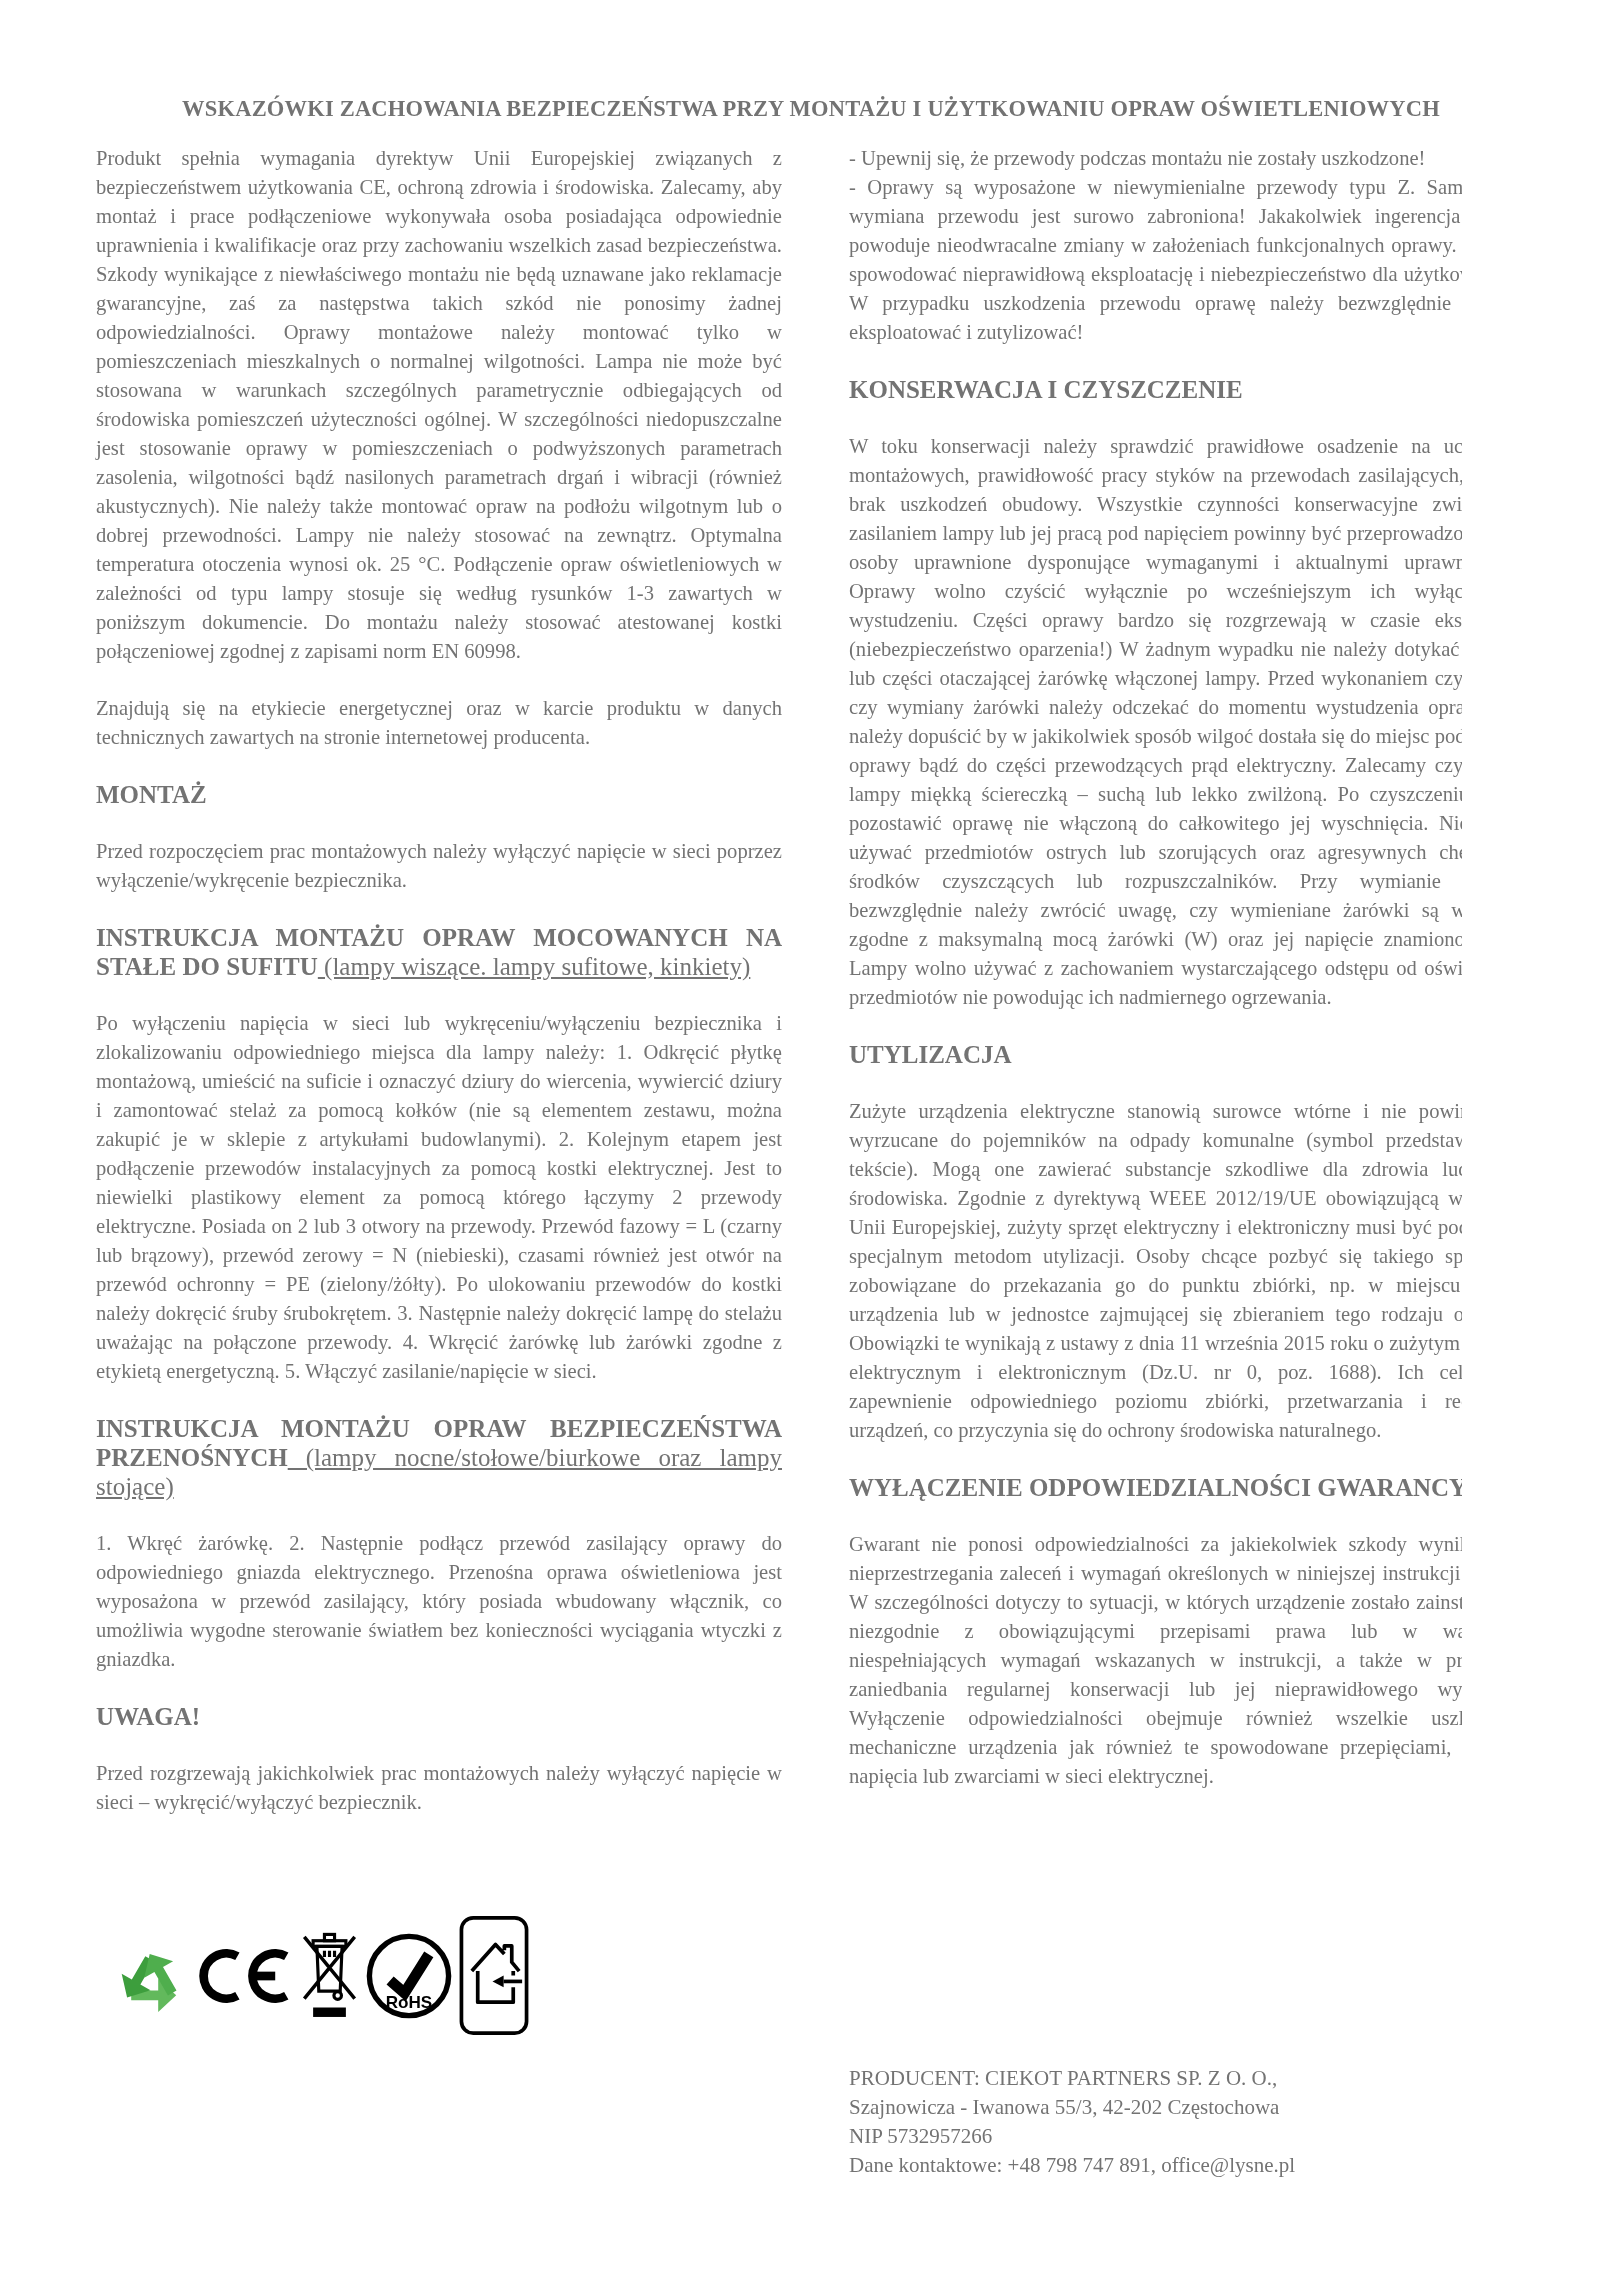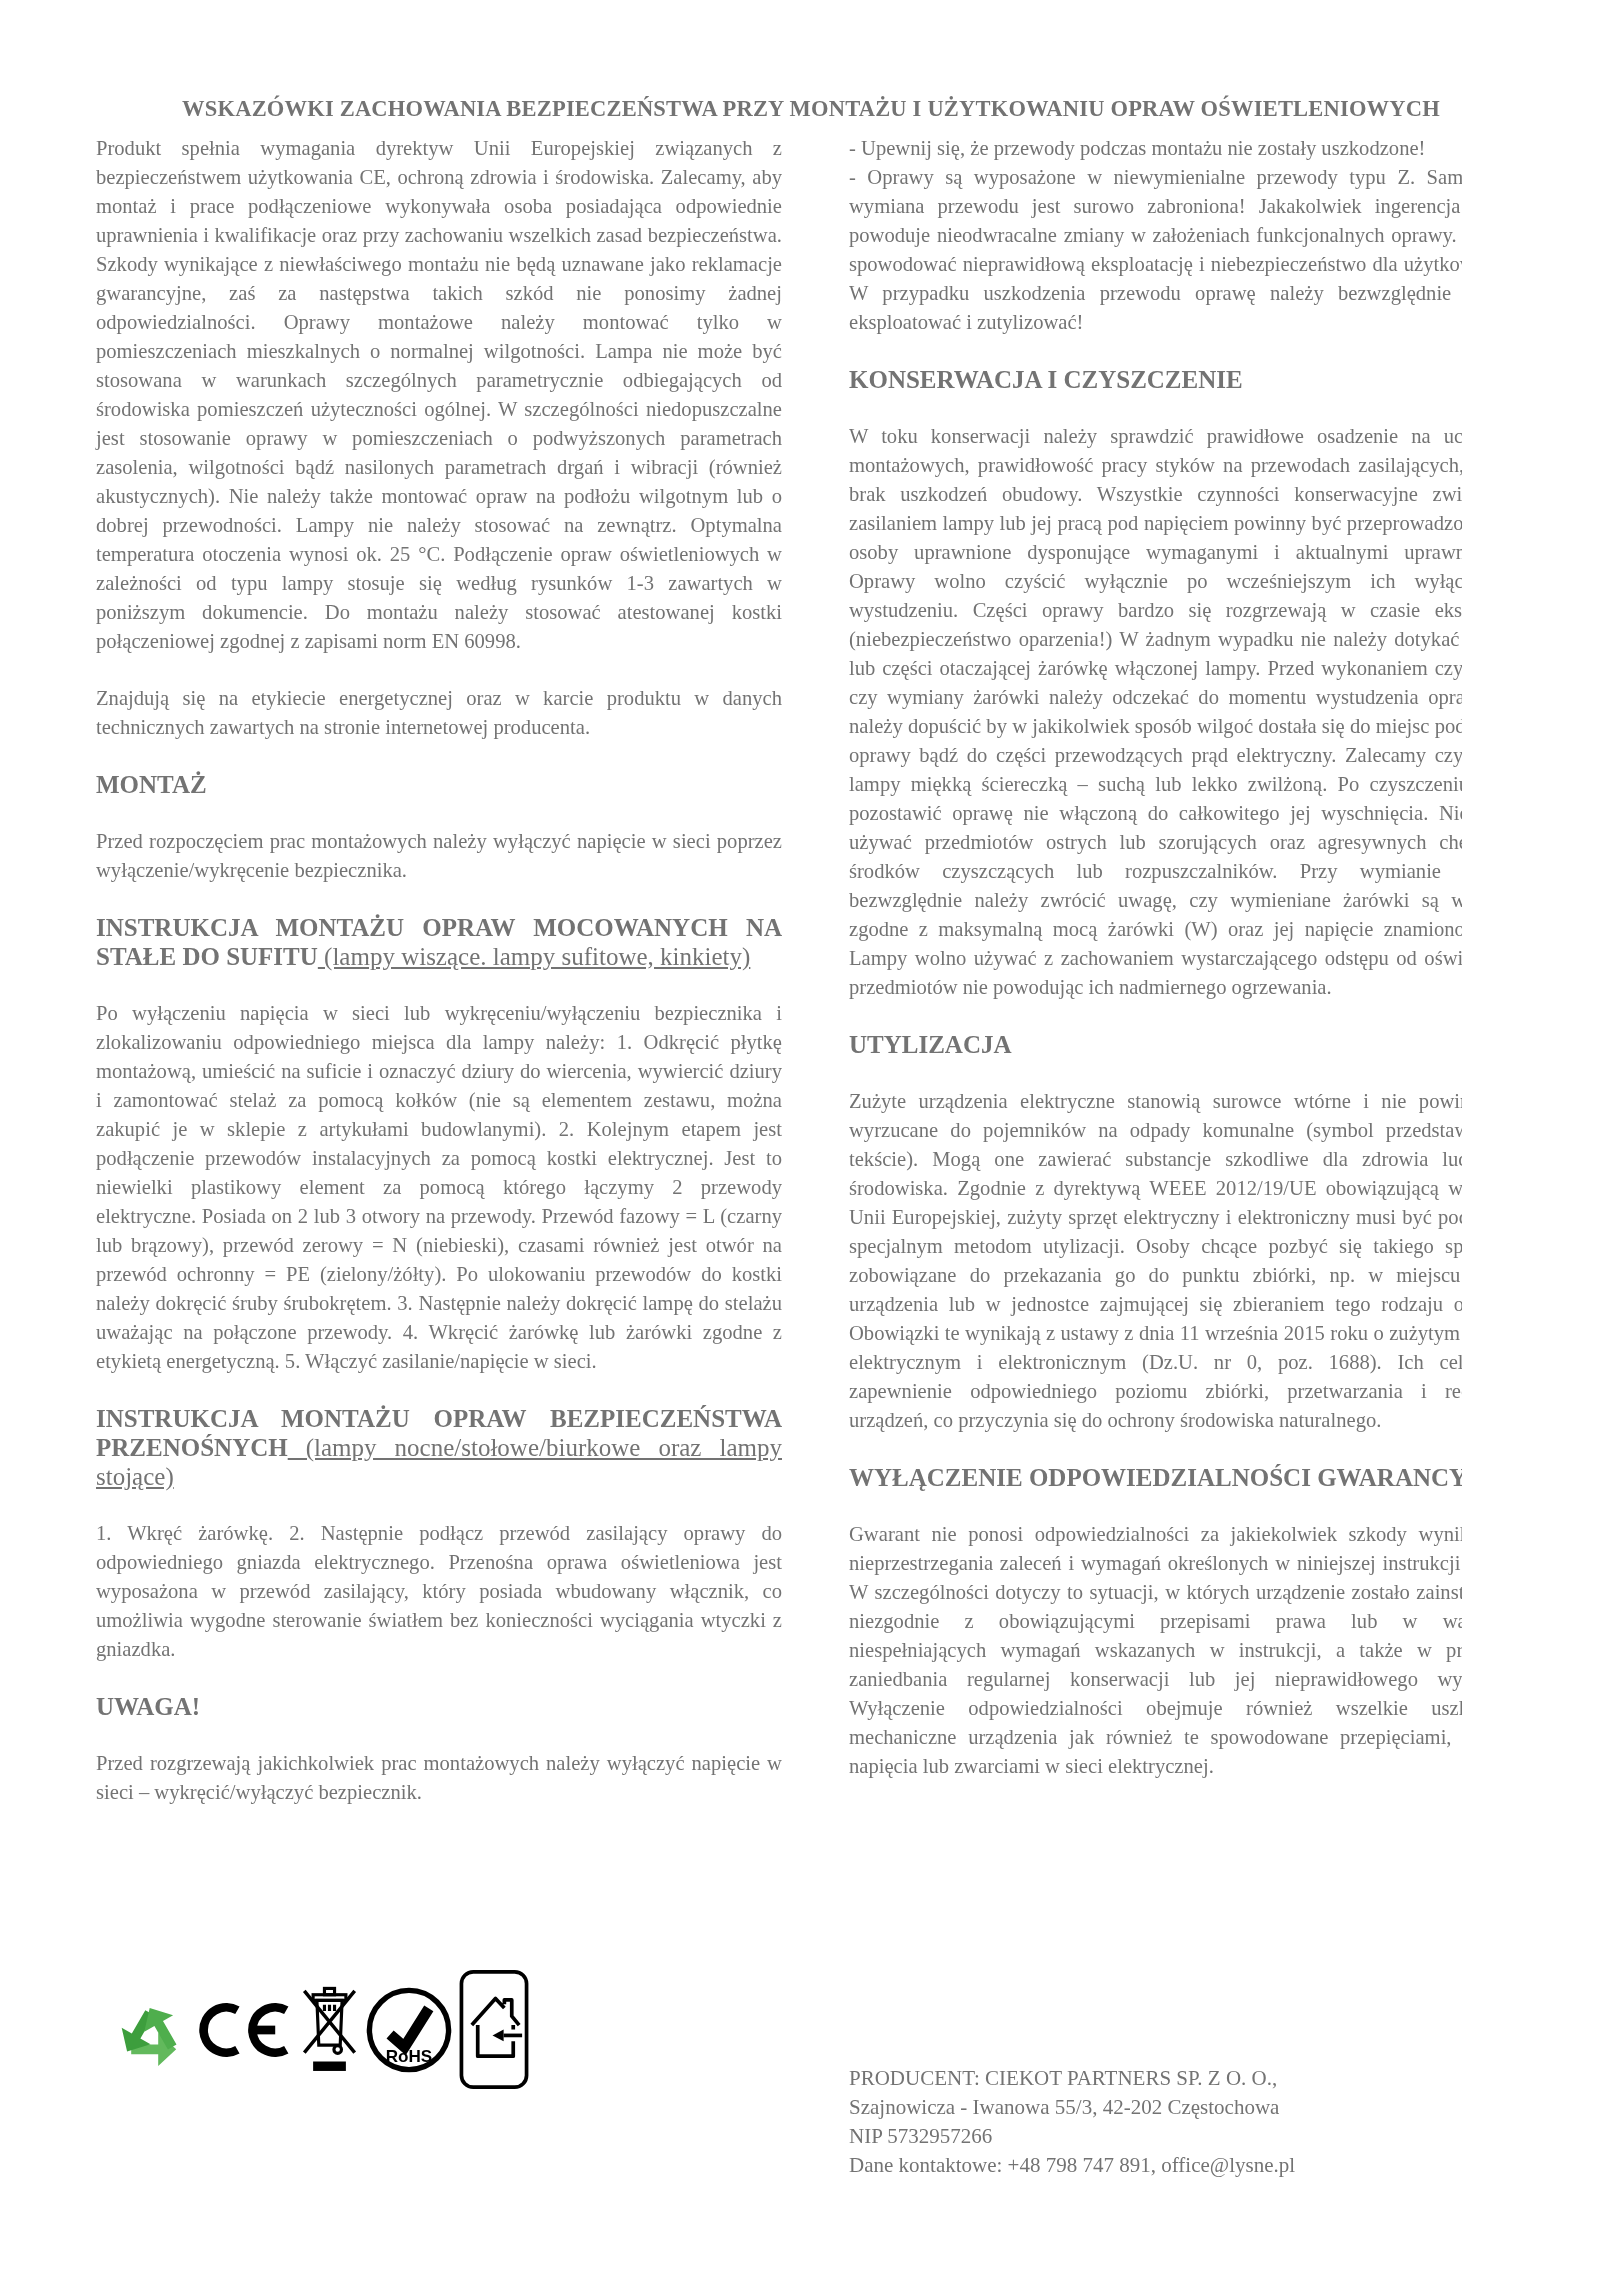--- a/index.html
+++ b/index.html
@@ -1,27 +1,27 @@
 <!DOCTYPE html>
 <html lang="pl"><head>
 <meta charset="utf-8">
 <style>
   html,body{margin:0;padding:0;background:#ffffff;}
   .page{position:relative;width:1462px;height:2293px;background:#ffffff;color:#737373;
         font-family:"Liberation Serif","DejaVu Serif",serif;overflow:hidden;margin-top:6px;}
   .doc-title{position:absolute;top:90px;left:59px;width:1504px;text-align:center;
         font-size:22.5px;font-weight:700;letter-spacing:0.2px;}
-  .col{position:absolute;top:128px;font-size:20.6px;line-height:29px;text-align:justify;}
+  .col{position:absolute;top:138px;font-size:20.6px;line-height:29px;text-align:justify;}
   .col-left{left:96px;width:686px;}
   .col-right{left:849px;width:684px;}
   .col p{margin:0 0 28px 0;}
   .col p.tight{margin:0;}
   .col h3{font-size:25px;line-height:29px;margin:0 0 28px 0;font-weight:700;text-align:justify;}
   .col h3 .n{font-weight:400;text-decoration:underline;}
-  .icon-row{position:absolute;left:106px;top:1958px;height:131px;display:flex;
+  .icon-row{position:absolute;left:106px;top:1904px;height:131px;display:flex;
         align-items:center;gap:3px;justify-content:space-between;}
   .icon-row svg{display:block;overflow:visible;}
   .producer{position:absolute;left:849px;top:2058px;font-size:21px;line-height:29px;}
 </style>
 </head>
 <body>
 
 <div class="page">
 
   <div class="doc-title">WSKAZÓWKI ZACHOWANIA BEZPIECZEŃSTWA PRZY MONTAŻU I UŻYTKOWANIU OPRAW OŚWIETLENIOWYCH</div>

